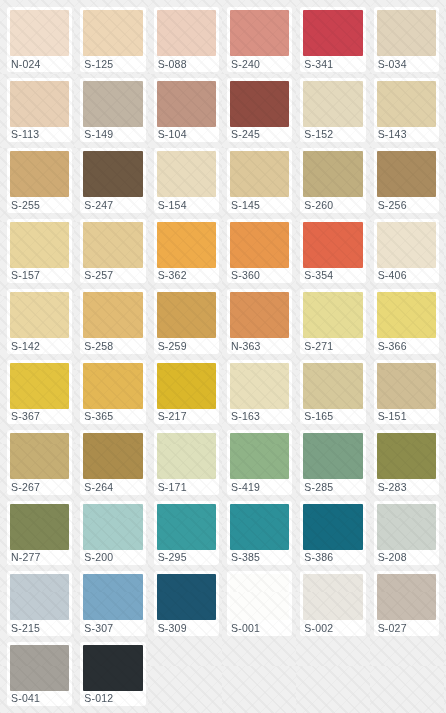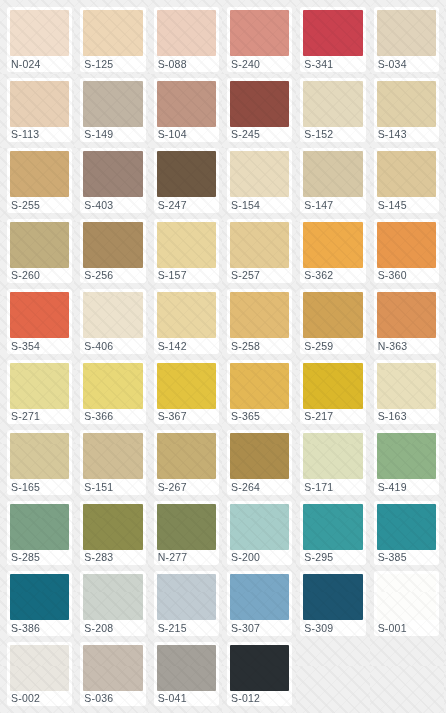--- a/index.html
+++ b/index.html
@@ -114,36 +114,28 @@
     </div>
     <div class="swatch-card">
       <div class="swatch-color" style="background-color: rgb(223, 208, 169);"></div>
       <div class="swatch-label">S-143</div>
     </div>
     <div class="swatch-card">
       <div class="swatch-color" style="background-color: rgb(206, 170, 116);"></div>
       <div class="swatch-label">S-255</div>
     </div>
     <div class="swatch-card">
-      <div class="swatch-color" style="background-color: rgb(155, 131, 118);"></div>
-      <div class="swatch-label">S-403</div>
-    </div>
-    <div class="swatch-card">
       <div class="swatch-color" style="background-color: rgb(110, 89, 67);"></div>
       <div class="swatch-label">S-247</div>
     </div>
     <div class="swatch-card">
       <div class="swatch-color" style="background-color: rgb(232, 219, 189);"></div>
       <div class="swatch-label">S-154</div>
     </div>
     <div class="swatch-card">
-      <div class="swatch-color" style="background-color: rgb(213, 199, 166);"></div>
-      <div class="swatch-label">S-147</div>
-    </div>
-    <div class="swatch-card">
       <div class="swatch-color" style="background-color: rgb(220, 199, 154);"></div>
       <div class="swatch-label">S-145</div>
     </div>
     <div class="swatch-card">
       <div class="swatch-color" style="background-color: rgb(191, 174, 127);"></div>
       <div class="swatch-label">S-260</div>
     </div>
     <div class="swatch-card">
       <div class="swatch-color" style="background-color: rgb(169, 139, 95);"></div>
       <div class="swatch-label">S-256</div>
@@ -283,21 +275,21 @@
     <div class="swatch-card">
       <div class="swatch-color" style="background-color: rgb(253, 253, 251);"></div>
       <div class="swatch-label">S-001</div>
     </div>
     <div class="swatch-card">
       <div class="swatch-color" style="background-color: rgb(233, 230, 223);"></div>
       <div class="swatch-label">S-002</div>
     </div>
     <div class="swatch-card">
       <div class="swatch-color" style="background-color: rgb(199, 188, 176);"></div>
-      <div class="swatch-label">S-036</div>
+      <div class="swatch-label">S-027</div>
     </div>
     <div class="swatch-card">
       <div class="swatch-color" style="background-color: rgb(164, 160, 153);"></div>
       <div class="swatch-label">S-041</div>
     </div>
     <div class="swatch-card">
       <div class="swatch-color" style="background-color: rgb(41, 47, 51);"></div>
       <div class="swatch-label">S-012</div>
     </div>
   </div>

